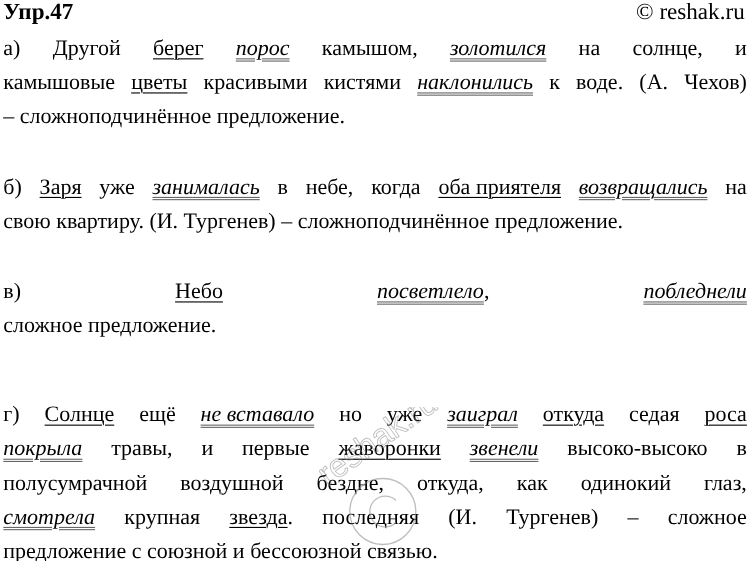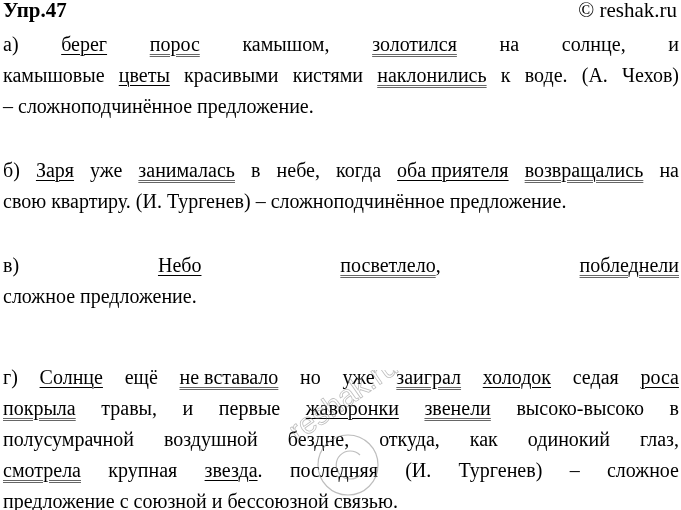--- a/index.html
+++ b/index.html
@@ -21,38 +21,39 @@
     text-align: justify; text-align-last: left;
   }
   .para .line { display: block; white-space: nowrap; }
   .para .line.j { display: flex; justify-content: space-between; }
   .subj {
     text-decoration: underline; text-decoration-color: #000;
     text-underline-offset: 3px; text-decoration-thickness: 1px;
   }
   .pred {
     text-decoration: underline double; text-decoration-color: #666;
-    text-underline-offset: 3px; text-decoration-thickness: 1px;
+    text-underline-offset: 3px; text-decoration-thickness: 1px; font-style: italic;
   }
   .watermark {
     position: absolute; left: 290px; top: 370px; width: 150px; height: 140px;
     pointer-events: none; opacity: 0.55;
   }
 </style>
 </head>
 <body>
 
 <div class="header">
   <span class="title">Упр.47</span>
   <span class="copy">© reshak.ru</span>
 </div>
 
 <div class="para" style="top:29px">
     <span class="line j">
       <span><span>а)</span></span>
+      <span><span>Другой</span></span>
       <span><span class="subj">берег</span></span>
       <span><span class="pred">порос</span></span>
       <span><span>камышом,</span></span>
       <span><span class="pred">золотился</span></span>
       <span><span>на</span></span>
       <span><span>солнце,</span></span>
       <span><span>и</span></span>
     </span>
     <span class="line j">
       <span><span>камышовые</span></span>
@@ -93,21 +94,21 @@
   </div>
 <div class="para" style="top:362px">
     <span class="line j">
       <span><span>г)</span></span>
       <span><span class="subj">Солнце</span></span>
       <span><span>ещё</span></span>
       <span><span class="pred">не вставало</span></span>
       <span><span>но</span></span>
       <span><span>уже</span></span>
       <span><span class="pred">заиграл</span></span>
-      <span><span class="subj">холодок</span></span>
+      <span><span class="subj">откуда</span></span>
       <span><span>седая</span></span>
       <span><span class="subj">роса</span></span>
     </span>
     <span class="line j">
       <span><span class="pred">покрыла</span></span>
       <span><span>травы,</span></span>
       <span><span>и</span></span>
       <span><span>первые</span></span>
       <span><span class="subj">жаворонки</span></span>
       <span><span class="pred">звенели</span></span>

